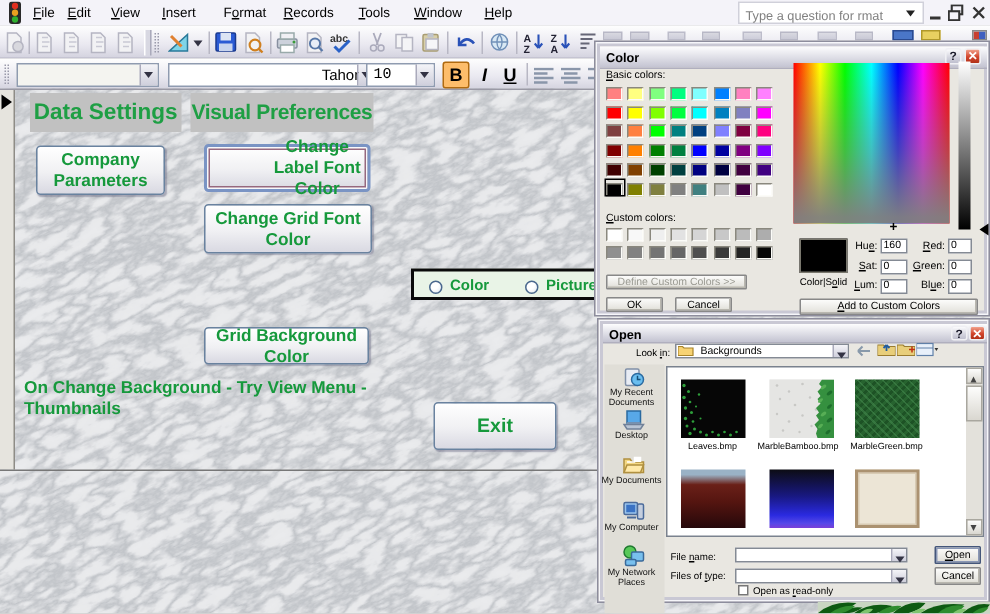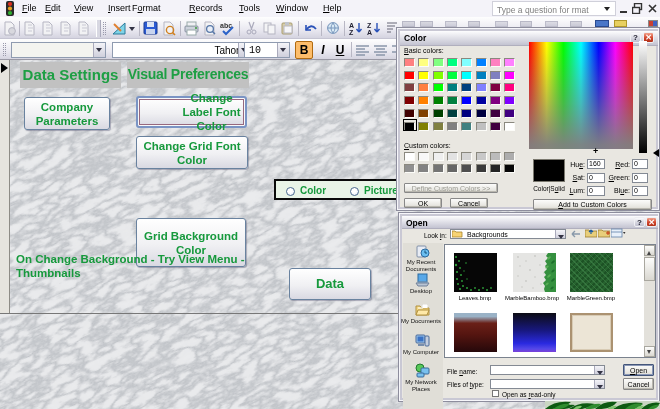--- a/index.html
+++ b/index.html
@@ -64,21 +64,21 @@
   <svg class="abs" style="left:3px;top:1px;" width="14" height="15">
       <rect x="3" y="0" width="8" height="15" rx="2" fill="#2a2a2a"></rect>
       <circle cx="7" cy="3" r="2.1" fill="#e03020"></circle>
       <circle cx="7" cy="7.5" r="2.1" fill="#e8a020"></circle>
       <circle cx="7" cy="12" r="2.1" fill="#30b030"></circle>
     </svg>
   <div class="mi" style="left:22px;"><u>F</u>ile</div>
   <div class="mi" style="left:45px;"><u>E</u>dit</div>
   <div class="mi" style="left:74px;"><u>V</u>iew</div>
   <div class="mi" style="left:108px;"><u>I</u>nsert</div>
-  <div class="mi" style="left:132px;text-align:center;">F<u>o</u>rmat</div>
+  <div class="mi" style="left:149px;text-align:center;">F<u>o</u>rmat</div>
   <div class="mi" style="left:189px;"><u>R</u>ecords</div>
   <div class="mi" style="left:239px;"><u>T</u>ools</div>
   <div class="mi" style="left:276px;"><u>W</u>indow</div>
   <div class="mi" style="left:323px;"><u>H</u>elp</div>
   <div class="abs" style="left:492px;top:1px;width:124px;height:15px;background:#fff;border:1px solid #d0d0da;font-size:8.5px;color:#808080;padding:3px 0 0 4px;">Type a question for rmat</div>
   <div class="abs" style="left:604px;top:7px;width:0;height:0;border:3px solid transparent;border-top:4px solid #222;"></div>
   <div class="abs" style="left:620px;top:11px;width:7px;height:2px;background:#333;"></div>
   <svg class="abs" style="left:632px;top:3px;" width="11" height="11">
       <rect x="2.5" y="0.5" width="7" height="6" fill="none" stroke="#333" stroke-width="1.4"></rect>
       <rect x="0.5" y="4.5" width="7" height="6" fill="#f4f3f9" stroke="#333" stroke-width="1.4"></rect>
@@ -221,28 +221,28 @@
       </g>
     </svg>
 
   <div id="selbar" class="abs"></div>
   <div id="seltri" class="abs"></div>
   <div class="glabel" style="left:127px;top:62px;width:122px;height:26px;padding-top:4px;font-size:14px;letter-spacing:-0.25px;">Visual Preferences</div>
   <div class="glabel" style="left:20px;top:62px;width:101px;height:26px;padding-top:4px;">Data Settings</div>
   <div class="gbtn" style="left:24px;top:97px;width:86px;height:33px;">Company<br>Parameters</div>
   <div class="gbtn" style="left:136px;top:96px;width:111px;height:32px;border:2px solid #7a94c4;box-shadow:inset 0 0 0 1px #f8f8fa,inset 0 0 0 2px #96687e;padding-left:40px;">Change Label Font<br>Color</div>
   <div class="gbtn" style="left:136px;top:136px;width:112px;height:33px;">Change Grid Font<br>Color</div>
-  <div class="gbtn" style="left:136px;top:218px;width:110px;height:49px;">Grid Background<br>Color</div>
+  <div class="gbtn" style="left:136px;top:218px;width:110px;height:25px;">Grid Background<br>Color</div>
   <div id="radiogrp" class="abs"></div>
   <div class="rad" style="left:286px;top:187px;"></div>
   <div class="radlab" style="left:300px;top:185px;">Color</div>
   <div class="rad" style="left:350px;top:187px;"></div>
   <div class="radlab" style="left:364px;top:185px;">Picture</div>
   <div id="note" class="abs">On Change Background - Try View Menu - Thumbnails</div>
-  <div class="gbtn" style="left:289px;top:268px;width:82px;height:32px;font-size:13px;">Data</div>
+  <div class="gbtn" style="left:289px;top:268px;width:82px;height:32px;font-size:13px;">Exit</div>
   <div id="divline" class="abs"></div>
 
   <div class="dlg" style="left:396px;top:27px;width:264px;height:184px;">
     <div class="tbar" style="left:3px;top:3px;width:258px;height:15px;padding:2px 0 0 4px;">Color</div>
     <div class="hbtn" style="left:233px;top:4px;width:11px;height:11px;font-size:8px;line-height:10px;">?</div>
     <div class="xbtn" style="left:246px;top:4px;width:11px;height:11px;font-size:8px;line-height:10px;">✕</div>
     <div class="lab" style="left:7px;top:19px;"><u>B</u>asic colors:</div>
     <div class="sw" style="left:7.0px;top:30.0px;background:#FF8080;"></div>
     <div class="sw" style="left:21.3px;top:30.0px;background:#FFFF80;"></div>
     <div class="sw" style="left:35.6px;top:30.0px;background:#80FF80;"></div>

